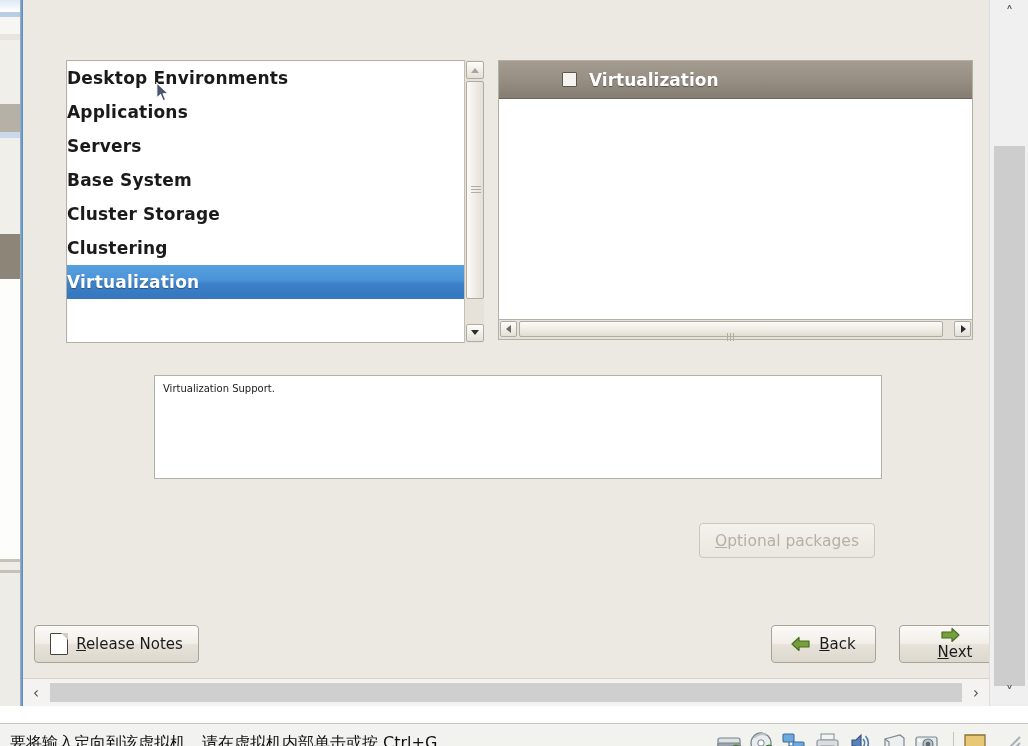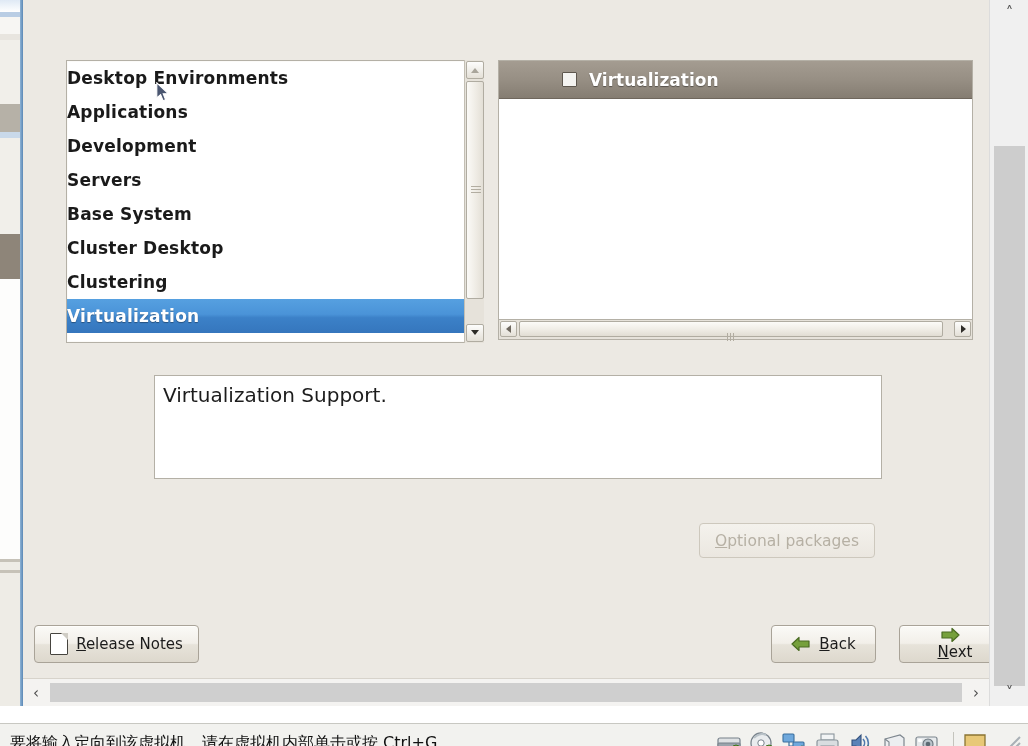--- a/index.html
+++ b/index.html
@@ -129,21 +129,21 @@
   }
   .hsb-grip { position: absolute; left: 50%; top: 4px; margin-left: -4px; height: 8px; }
   .hsb-grip i { display: inline-block; width: 1px; height: 8px; background: #b2ada1; margin-right: 2px; }
 
   
   .desc-box {
     position: absolute; left: 131px; top: 375px; width: 728px; height: 104px;
     background: #ffffff; border: 1px solid #b4b0a6;
   }
   .desc-text {
-    padding: 6px 8px; font-size: 20px; color: #1c1c1c; line-height: 1.3;
+    padding: 6px 8px; font-size: 10px; color: #1c1c1c; line-height: 1.3;
   }
 
   
   .btn {
     position: absolute;
     background: linear-gradient(to bottom,#fbfaf7 0%,#f2efe9 48%,#e7e3da 52%,#ddd8cd 100%);
     border: 1px solid #a9a398; border-radius: 4px;
     display: flex; align-items: center; justify-content: center;
     font-size: 15px; color: #1c1c1c;
     box-shadow: inset 0 1px 0 #fffefb;
@@ -244,24 +244,23 @@
 
   <div class="vm-border-left"></div>
   <div class="vm-border-right"></div>
 
   <div class="guest">
 
     <div class="cat-frame">
       <div class="cat-list">
         <div class="cat-item">Desktop Environments</div>
         <div class="cat-item">Applications</div>
-        <div class="cat-item">Development</div>
         <div class="cat-item">Servers</div>
         <div class="cat-item">Base System</div>
-        <div class="cat-item">Cluster Desktop</div>
+        <div class="cat-item">Cluster Storage</div>
         <div class="cat-item">Clustering</div>
         <div class="cat-item selected">Virtualization</div>
       </div>
     </div>
 
     <div class="vsb">
       <div class="vsb-btn up">
         <span class="vsb-arrow"></span>
       </div>
       <div class="vsb-thumb">

